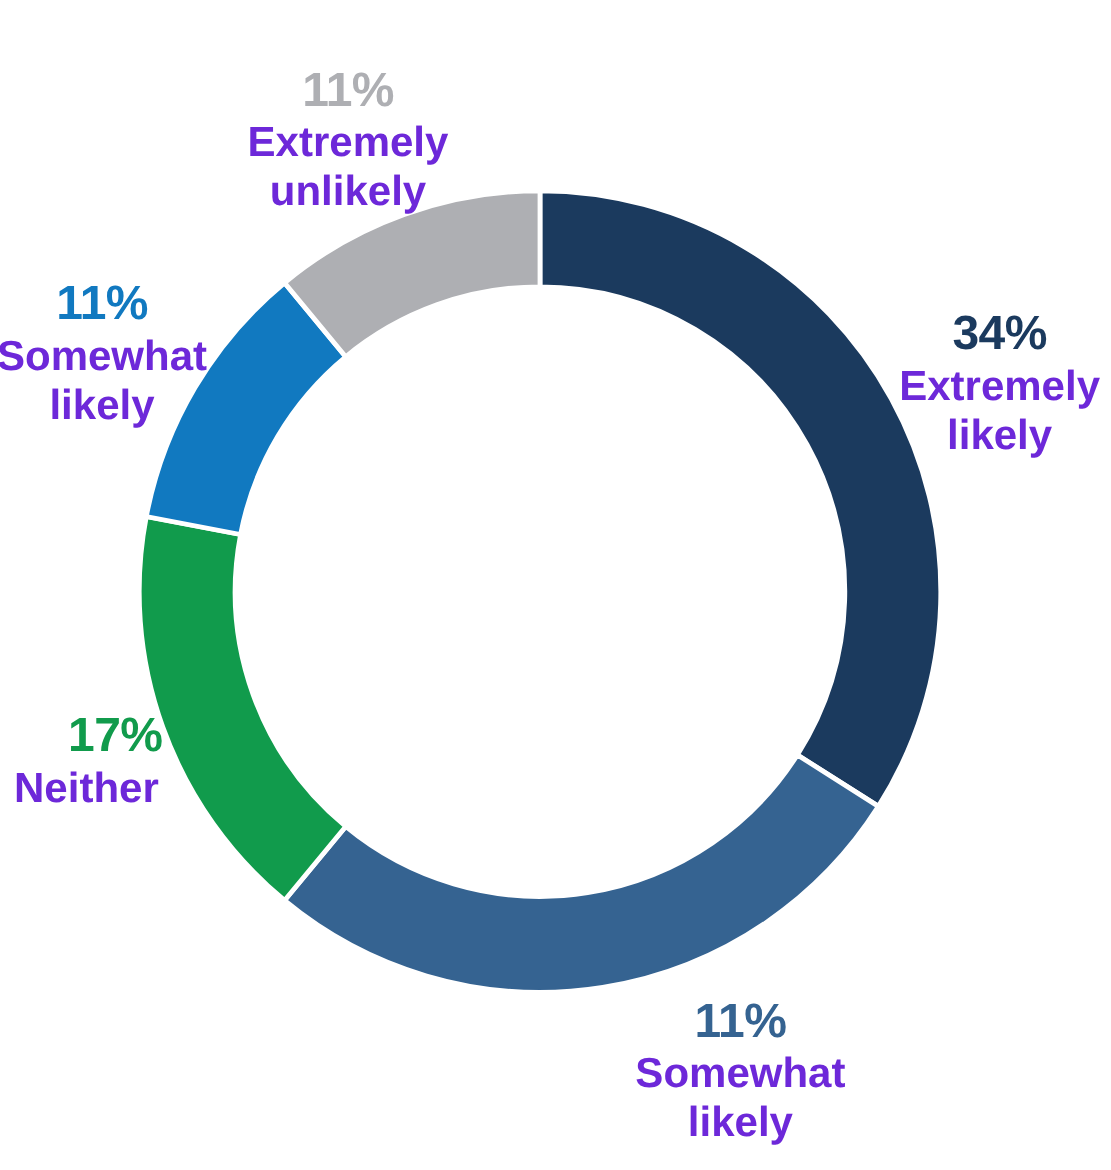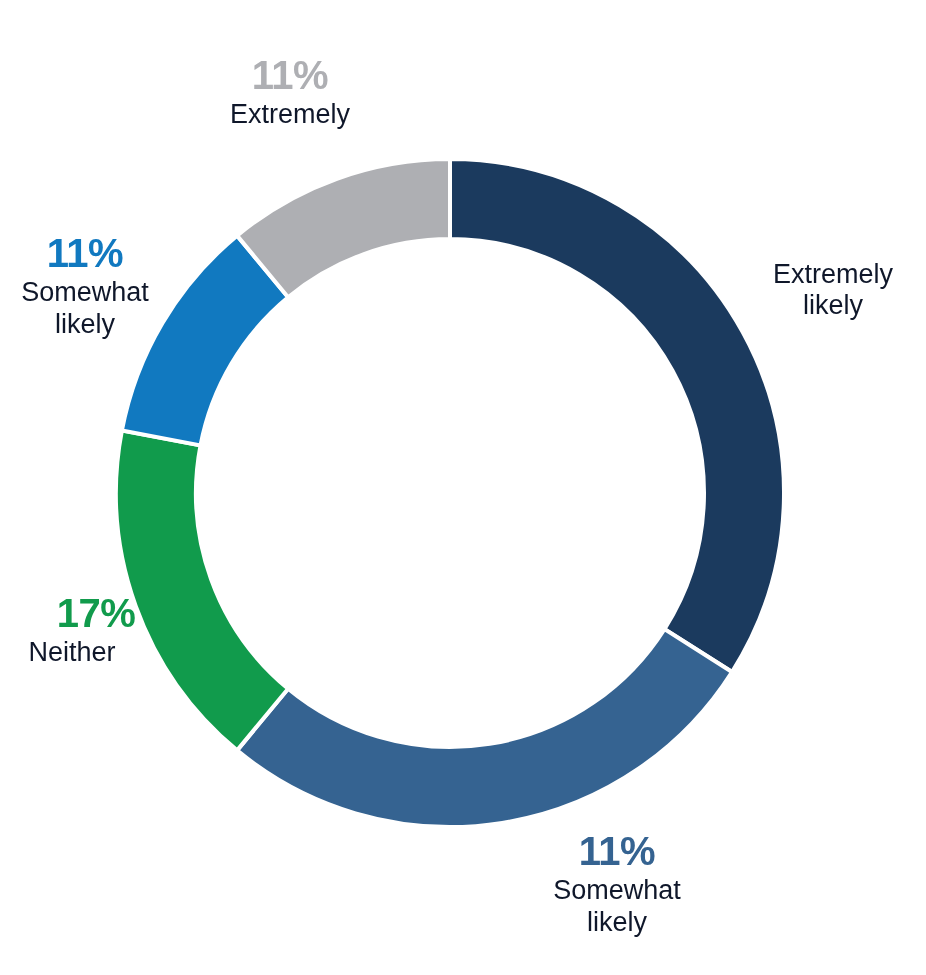--- a/index.html
+++ b/index.html
@@ -39,23 +39,23 @@
   }
   .callout .pct {
     display: block;
     font-size: 40px;
     font-weight: bold;
     letter-spacing: -0.5px;
     line-height: 1.08;
   }
   .callout .lbl {
     display: block;
-    font-size: 27px;
-    font-weight: normal;
-    color: #0f172a;
+    font-size: 35px;
+    font-weight: bold;
+    color: #6d28d9;
     line-height: 1.16;
     margin-top: 2px;
   }
   .callout .lbl .l2 { display: block; }
 
   
   #callout-extremely-unlikely { left: 290px; top: 40px;  transform: translateX(-50%); }
   #callout-somewhat-likely-low { left: 85px;  top: 218px; transform: translateX(-50%); }
   #callout-neither            { left: 72px;  top: 578px; transform: translateX(-50%); }
   #callout-somewhat-likely    { left: 617px; top: 816px; transform: translateX(-50%); }
@@ -73,20 +73,21 @@
         <path d="M 237.10038742393775 736.3514230871137 A 334 334 0 0 1 121.91605825661799 416.41464092836793 L 200.4990383149131 431.4051460952259 A 254 254 0 0 0 288.0943066038329 674.7103636650505 Z" fill="#119b4c" stroke="#ffffff" stroke-width="4" stroke-linejoin="miter"></path>
         <path d="M 121.91605825661799 416.41464092836793 A 334 334 0 0 1 237.1003874239375 221.64857691288654 L 288.0943066038327 283.28963633494965 A 254 254 0 0 0 200.4990383149131 431.4051460952259 Z" fill="#1179c0" stroke="#ffffff" stroke-width="4" stroke-linejoin="miter"></path>
         <path d="M 237.1003874239375 221.64857691288654 A 334 334 0 0 1 449.99999999999994 145 L 449.99999999999994 225 A 254 254 0 0 0 288.0943066038327 283.28963633494965 Z" fill="#aeafb3" stroke="#ffffff" stroke-width="4" stroke-linejoin="miter"></path>
       </g>
   </svg>
 
   <div class="callout" id="callout-extremely-unlikely">
     <span class="pct" style="color: rgb(174, 175, 179);">11%</span>
     <span class="lbl">
       <span>Extremely</span>
+      <span class="l2">unlikely</span>
     </span>
   </div>
 
   <div class="callout" id="callout-somewhat-likely-low">
     <span class="pct" style="color: rgb(17, 121, 192);">11%</span>
     <span class="lbl">
       <span>Somewhat</span>
       <span class="l2">likely</span>
     </span>
   </div>
@@ -100,19 +101,20 @@
 
   <div class="callout" id="callout-somewhat-likely">
     <span class="pct" style="color: rgb(53, 99, 145);">11%</span>
     <span class="lbl">
       <span>Somewhat</span>
       <span class="l2">likely</span>
     </span>
   </div>
 
   <div class="callout" id="callout-extremely-likely">
+    <span class="pct" style="color: rgb(27, 58, 94);">34%</span>
     <span class="lbl">
       <span>Extremely</span>
       <span class="l2">likely</span>
     </span>
   </div>
 
 </div>
 
 </body></html>

